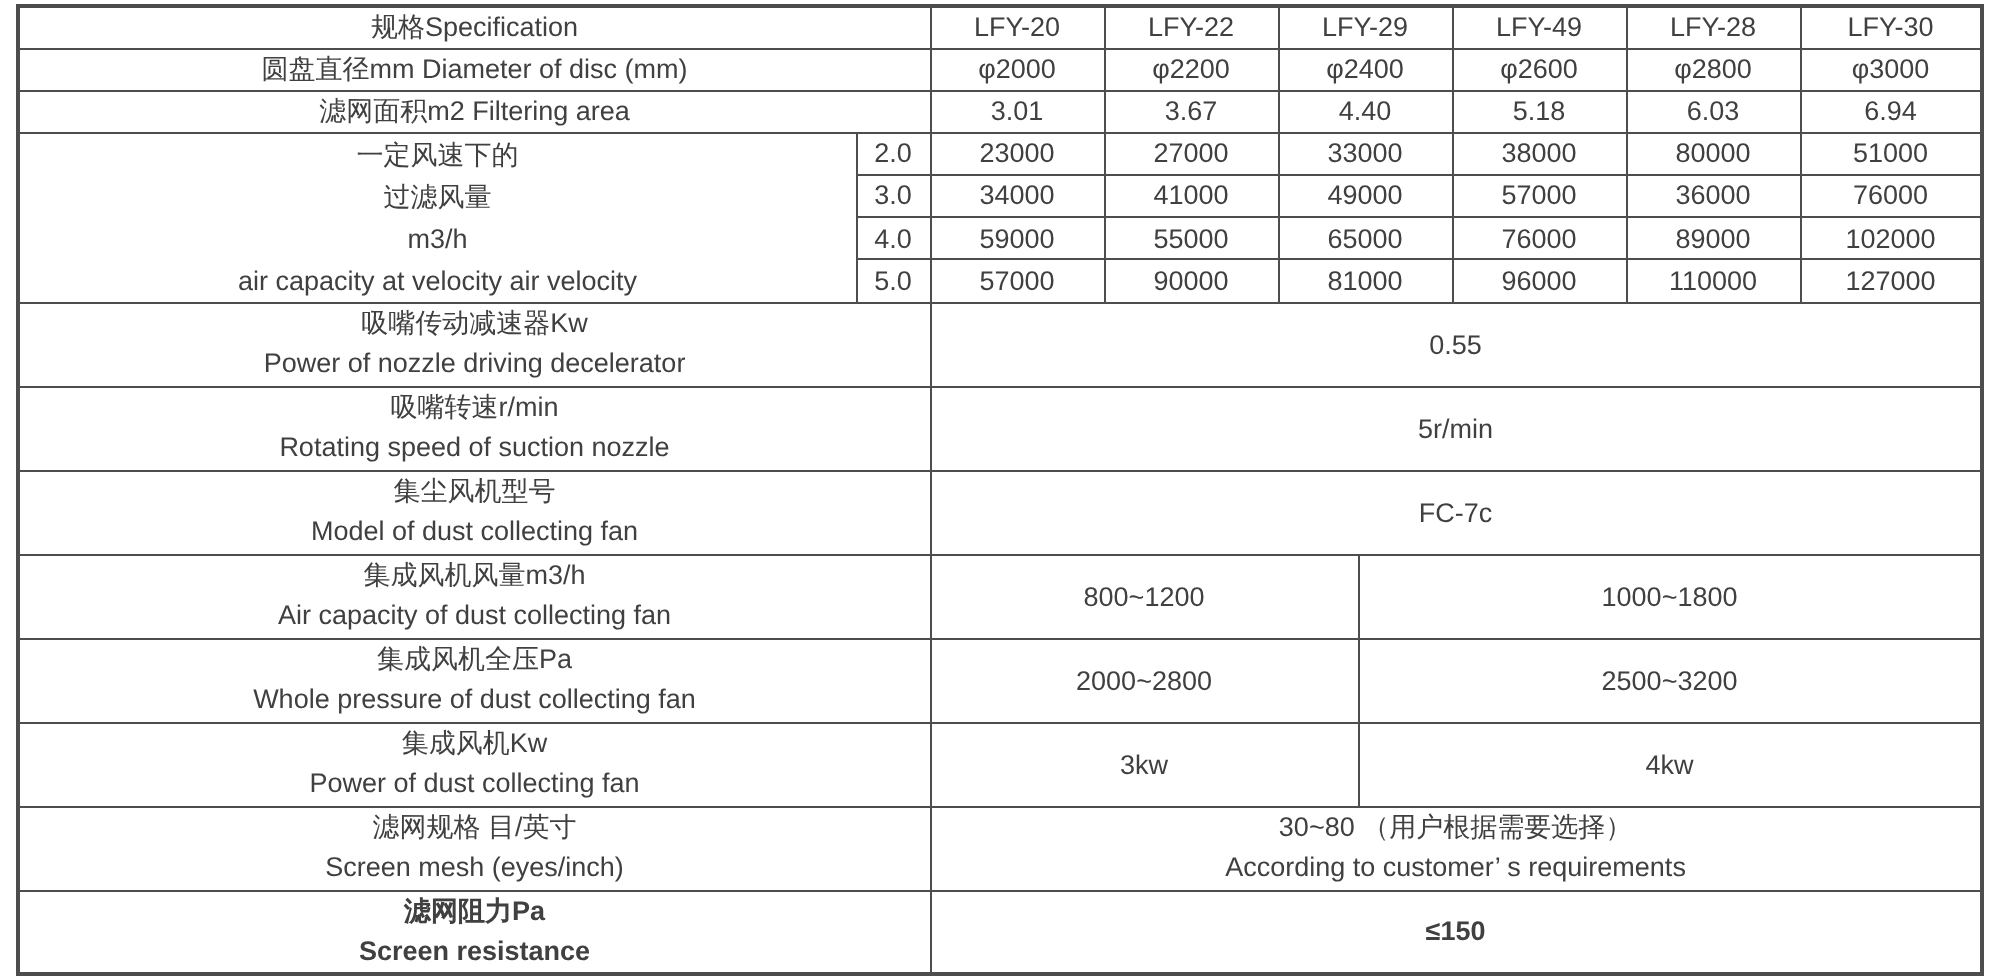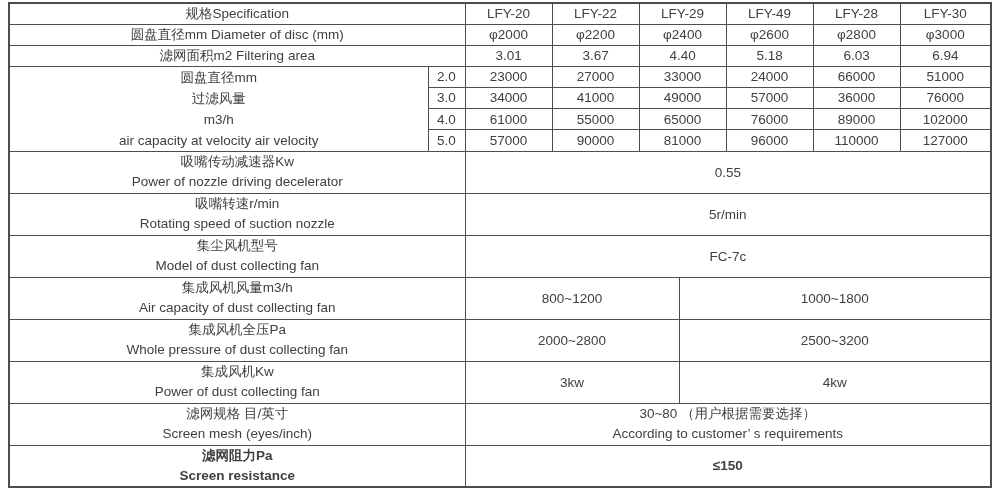--- a/index.html
+++ b/index.html
@@ -76,45 +76,45 @@
     <td>3.01</td>
     <td>3.67</td>
     <td colspan="2">4.40</td>
     <td>5.18</td>
     <td>6.03</td>
     <td>6.94</td>
   </tr>
 
   <tr class="h21">
     <td rowspan="4" class="four-line">
-      <div>圆盘直径mm</div>
+      <div>一定风速下的</div>
       <div>过滤风量</div>
       <div>m3/h</div>
       <div>air capacity at velocity air velocity</div>
     </td>
     <td>2.0</td>
     <td>23000</td>
     <td>27000</td>
     <td colspan="2">33000</td>
-    <td>24000</td>
-    <td>66000</td>
+    <td>38000</td>
+    <td>80000</td>
     <td>51000</td>
   </tr>
   <tr class="h21">
     <td>3.0</td>
     <td>34000</td>
     <td>41000</td>
     <td colspan="2">49000</td>
     <td>57000</td>
     <td>36000</td>
     <td>76000</td>
   </tr>
   <tr class="h21">
     <td>4.0</td>
-    <td>61000</td>
+    <td>59000</td>
     <td>55000</td>
     <td colspan="2">65000</td>
     <td>76000</td>
     <td>89000</td>
     <td>102000</td>
   </tr>
   <tr class="h21">
     <td>5.0</td>
     <td>57000</td>
     <td>90000</td>

